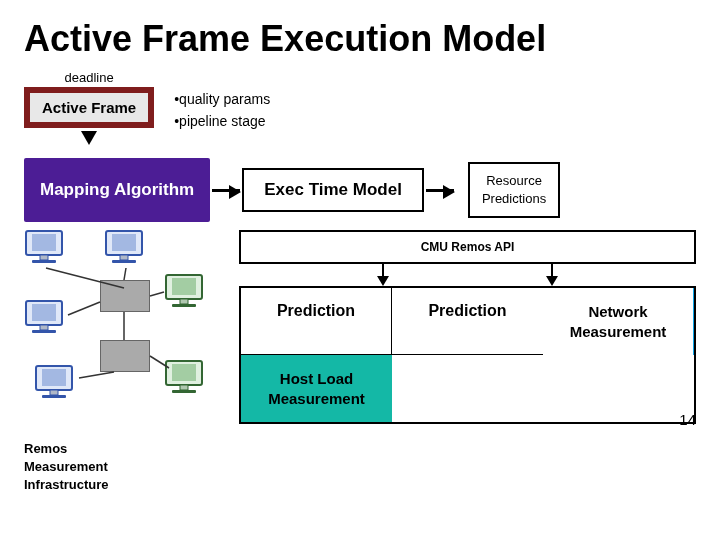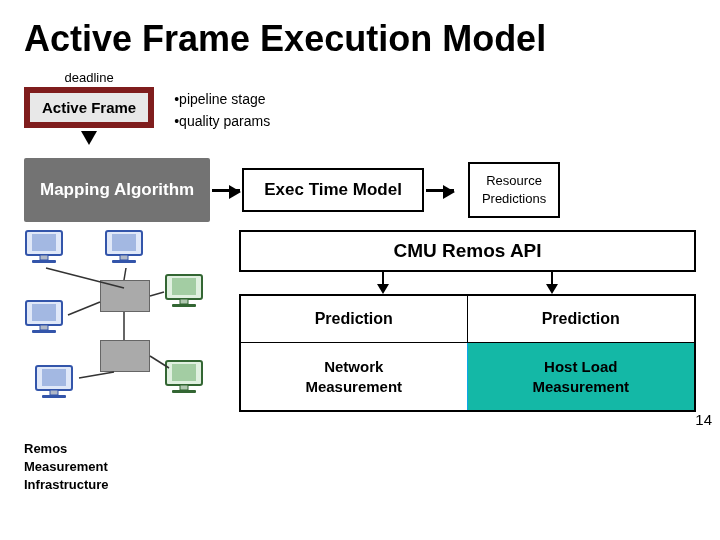--- a/index.html
+++ b/index.html
@@ -71,21 +71,21 @@
 
     
     .middle-row {
       display: flex;
       align-items: center;
       margin-bottom: 8px;
       margin-top: 0px;
     }
 
     .mapping-algo-box {
-      background: #737373;
+      background: #4c1d95;
       color: #fff;
       font-size: 17px;
       font-weight: bold;
       padding: 22px 16px;
       border-radius: 2px;
       white-space: nowrap;
     }
 
     .arrow-right {
       display: inline-block;
@@ -131,21 +131,21 @@
 
     .remos-label {
       font-size: 13px;
       font-weight: bold;
       margin-top: 4px;
     }
 
     .page-number {
       position: absolute;
       bottom: 12px;
-      right: 8px;
+      right: 24px;
       font-size: 15px;
       color: #000;
     }
 
     
     .body-section {
       display: flex;
       align-items: flex-start;
       gap: 0;
       margin-top: 2px;
@@ -187,22 +187,22 @@
 
   <div class="main-title">Active Frame Execution Model</div>
 
   <div class="top-section">
     <div class="deadline-box">
       <div class="deadline-label">deadline</div>
       <div class="active-frame-box">Active Frame</div>
       <div class="arrow-down"></div>
     </div>
     <div class="pipeline-info">
+      <div>•quality params</div>
       <div>•pipeline stage</div>
-      <div>•quality params</div>
     </div>
   </div>
 
   <div class="middle-row">
     <div class="mapping-algo-box">Mapping Algorithm</div>
     <div class="arrow-right"></div>
     <div class="exec-time-box">Exec Time Model</div>
     <div class="arrow-right"></div>
     <div class="resource-pred-box">
       <span style="white-space:pre-line;">Resource
@@ -293,34 +293,34 @@
 
       <div class="remos-label" style="margin-top:-10px;font-size:13px;font-weight:bold;line-height:1.4;">
         <span style="white-space:pre-line;">Remos
 Measurement
 Infrastructure</span>
       </div>
     </div>
 
     <div class="right-panel">
 
-      <div style="border: 2px solid #000; background:#fff; padding: 8px 16px; text-align:center; font-size:19px; font-weight:bold; margin-bottom:0;">CMU Remos API</div>
+      <div style="border: 2px solid #000; background:#fff; padding: 8px 16px; text-align:center; font-size:12px; font-weight:bold; margin-bottom:0;">CMU Remos API</div>
 
       <div style="display:flex; justify-content:space-around; height:22px; align-items:flex-end; padding: 0 60px;">
         <div style="display:flex;flex-direction:column;align-items:center;">
           <div style="width:2px;height:12px;background:#000;"></div>
           <div style="width:0;height:0;border-left:6px solid transparent;border-right:6px solid transparent;border-top:10px solid #000;"></div>
         </div>
         <div style="display:flex;flex-direction:column;align-items:center;">
           <div style="width:2px;height:12px;background:#000;"></div>
           <div style="width:0;height:0;border-left:6px solid transparent;border-right:6px solid transparent;border-top:10px solid #000;"></div>
         </div>
       </div>
 
-      <div style="display:grid;grid-template-columns:1fr 1fr;border:2px solid #000;">
+      <div style="display:grid;grid-template-columns:1fr 1fr 1fr;border:2px solid #000;">
 
         <div style="border-right:1px solid #000;border-bottom:1px solid #000;padding:14px 8px;text-align:center;font-size:16px;font-weight:bold;background:#fff;">Prediction</div>
 
         <div style="border-bottom:1px solid #000;padding:14px 8px;text-align:center;font-size:16px;font-weight:bold;background:#fff;">Prediction</div>
 
         <div style="border-right:1px solid #0ea5e9;padding:14px 8px;text-align:center;font-size:15px;font-weight:bold;background:#fff;line-height:1.3;">
           <span style="white-space:pre-line;">Network
 Measurement</span>
         </div>
 

